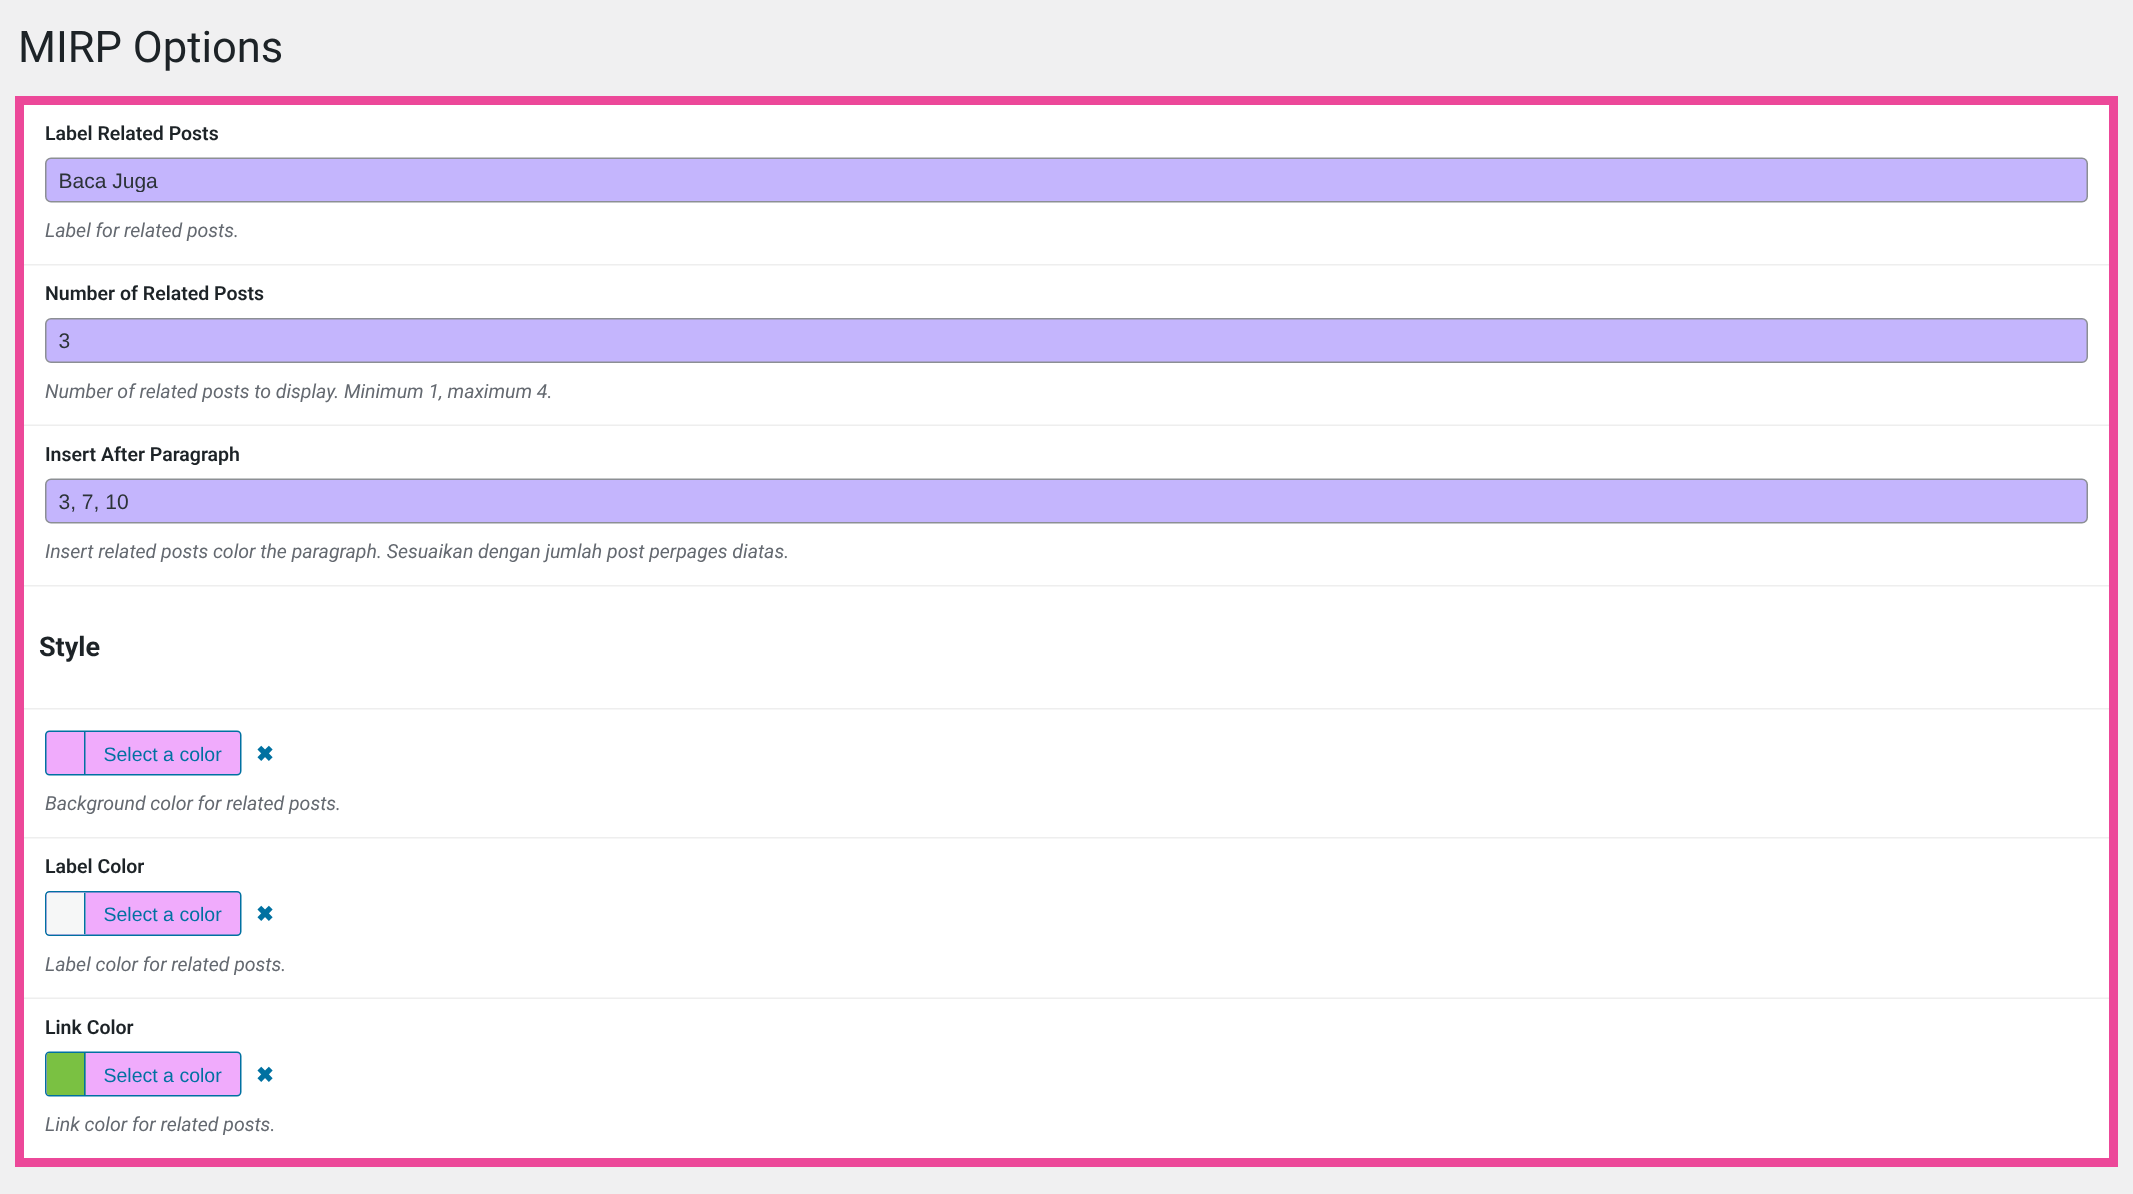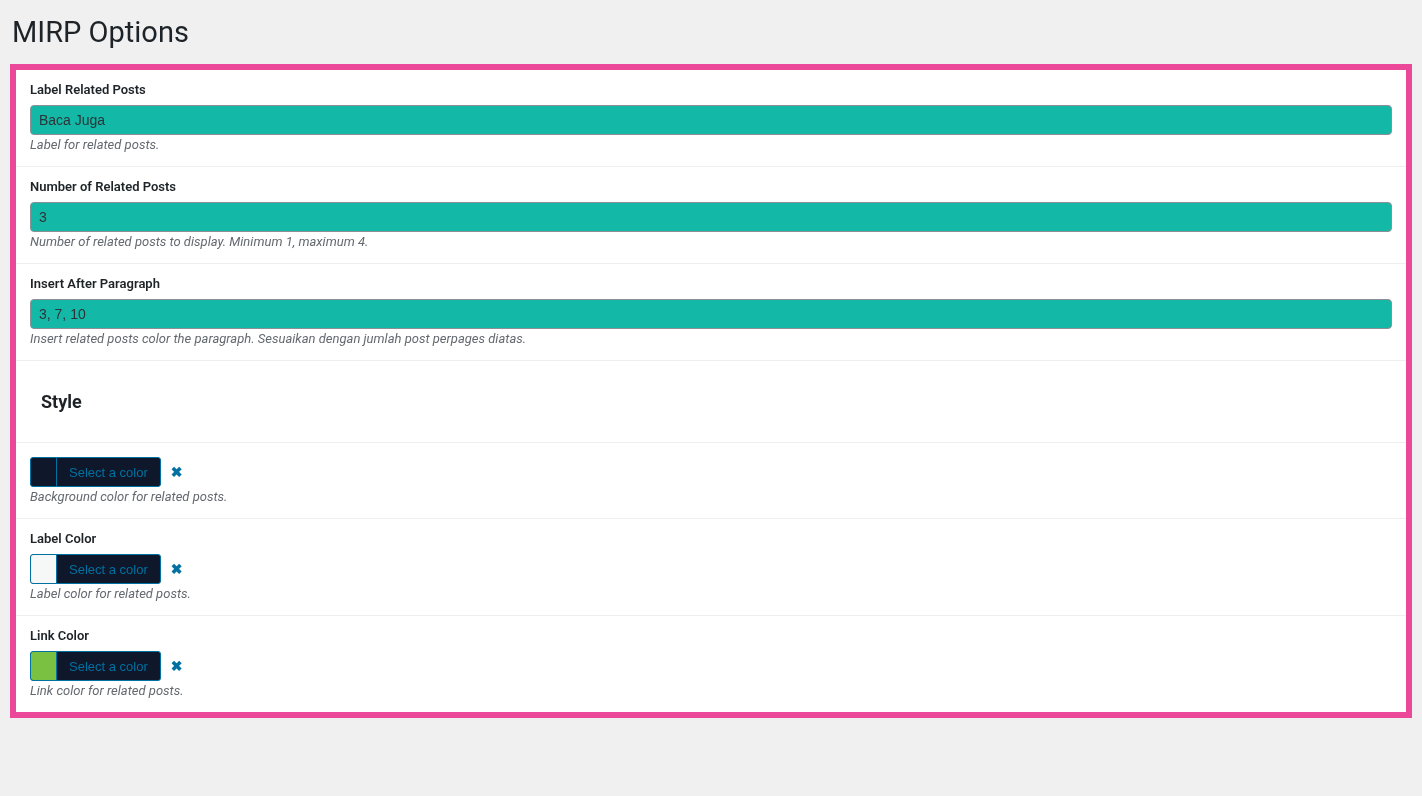--- a/index.html
+++ b/index.html
@@ -36,50 +36,50 @@
       display: block;
     }
     .text-input {
       width: 100%;
       padding: 0 8px;
       height: 30px;
       border: 1px solid #8c8f94;
       border-radius: 4px;
       font-size: 14px;
       color: #2c3338;
-      background: #14b8a6;
+      background: #c4b5fd;
       line-height: 28px;
     }
     .field-desc {
       font-style: italic;
       color: #646970;
       font-size: 13px;
-      margin-top: 2px;
+      margin-top: 12px;
     }
     .section-title-row {
-      padding: 30px 14px 30px 25px;
+      padding: 30px 14px 30px 10px;
       border-bottom: 1px solid #eee;
     }
     .section-title {
       font-size: 18px;
       font-weight: 700;
       color: #1d2327;
     }
     .color-control {
       display: flex;
       align-items: center;
       gap: 10px;
       margin-top: 2px;
     }
     .color-button {
       display: inline-flex;
       align-items: center;
       border: 1px solid #0071a1;
       border-radius: 3px;
-      background: #0f172a;
+      background: #f0abfc;
       cursor: pointer;
       height: 30px;
       overflow: hidden;
     }
     .color-swatch {
       width: 26px;
       height: 28px;
       border-right: 1px solid #0071a1;
       display: inline-block;
     }

